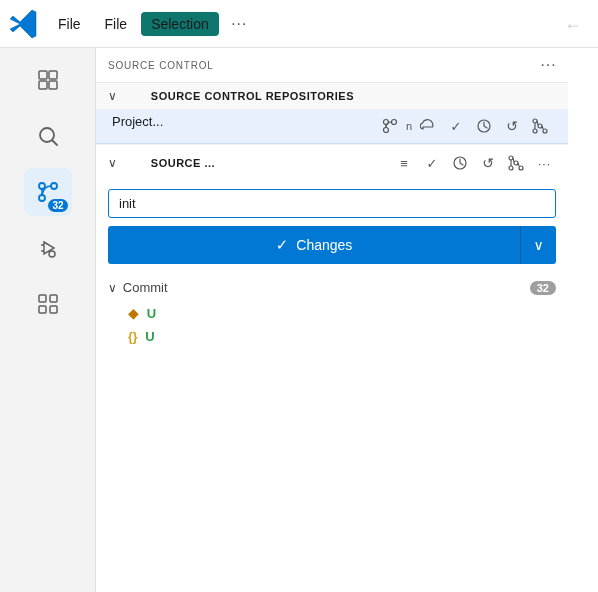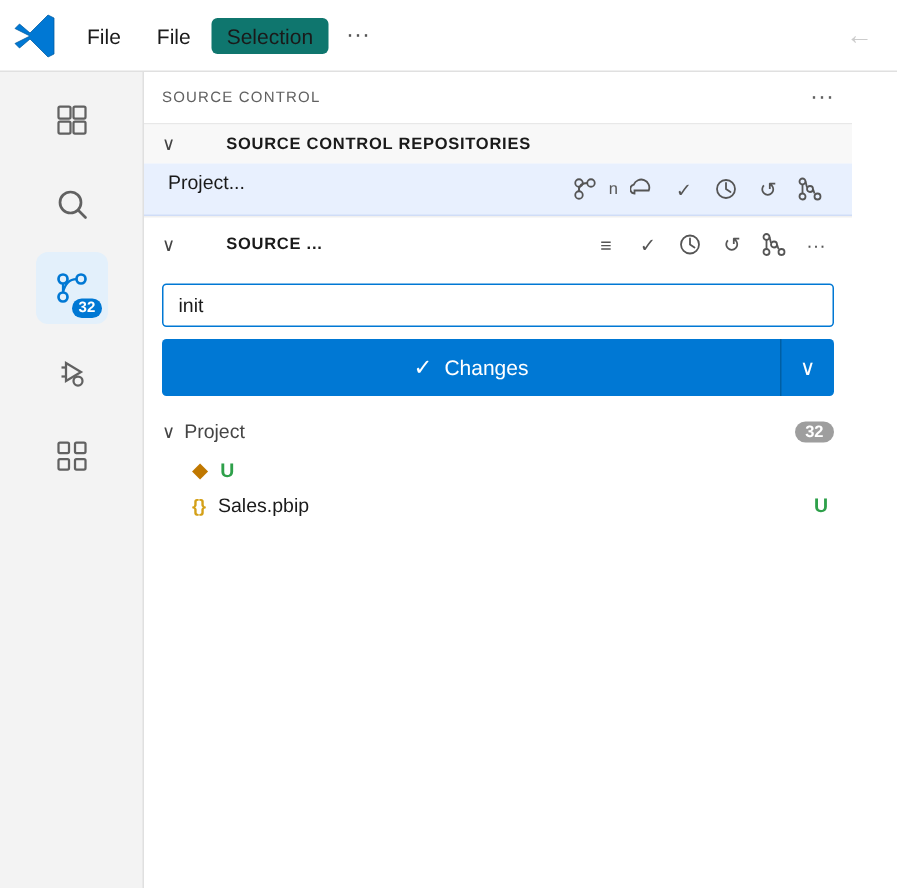--- a/index.html
+++ b/index.html
@@ -475,32 +475,31 @@
           <span>Changes</span>
         </button>
         <button class="commit-btn-arrow">
           <span>∨</span>
         </button>
       </div>
 
       <div class="changes-section">
         <div class="changes-header">
           <span class="section-toggle">∨</span>
-          <span class="changes-label">Project</span>
+          <span class="changes-label">Commit</span>
           <span class="changes-count">32</span>
         </div>
 
         <div class="file-list">
           <div class="file-item">
             <span class="file-icon" style="color:#c07800;font-size:14px">◆</span>
             <span class="file-status">U</span>
           </div>
           <div class="file-item">
             <span class="file-icon json" style="font-size:12px;font-weight:bold">{}</span>
-            <span class="file-name">Sales.pbip</span>
             <span class="file-status">U</span>
           </div>
         </div>
       </div>
 
     </div>
 
   </div>
 </div>
 

